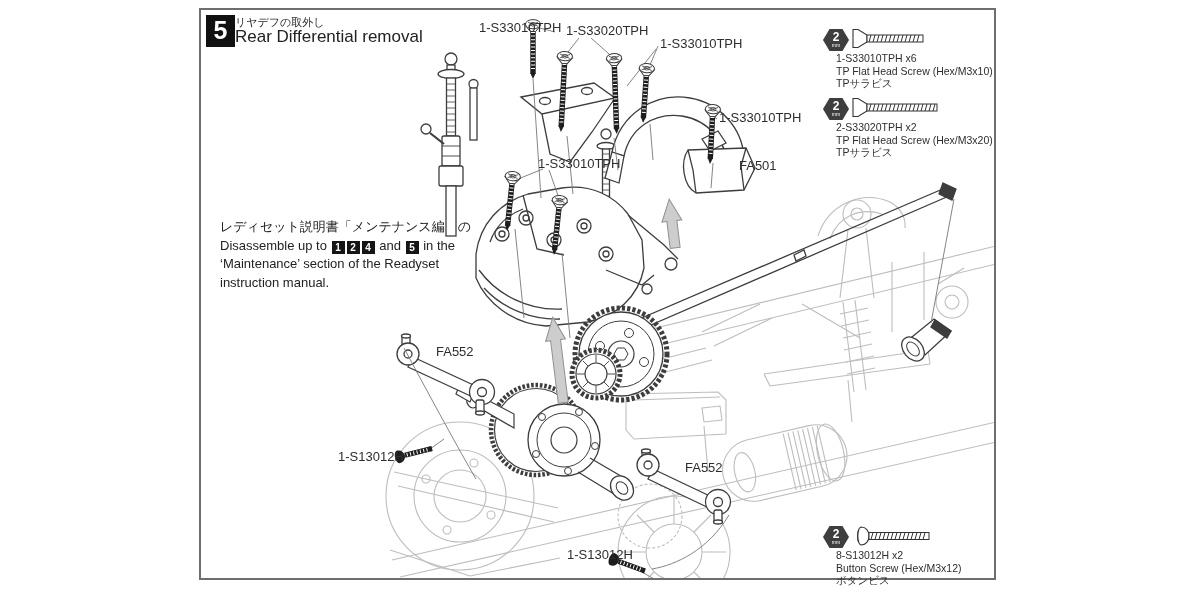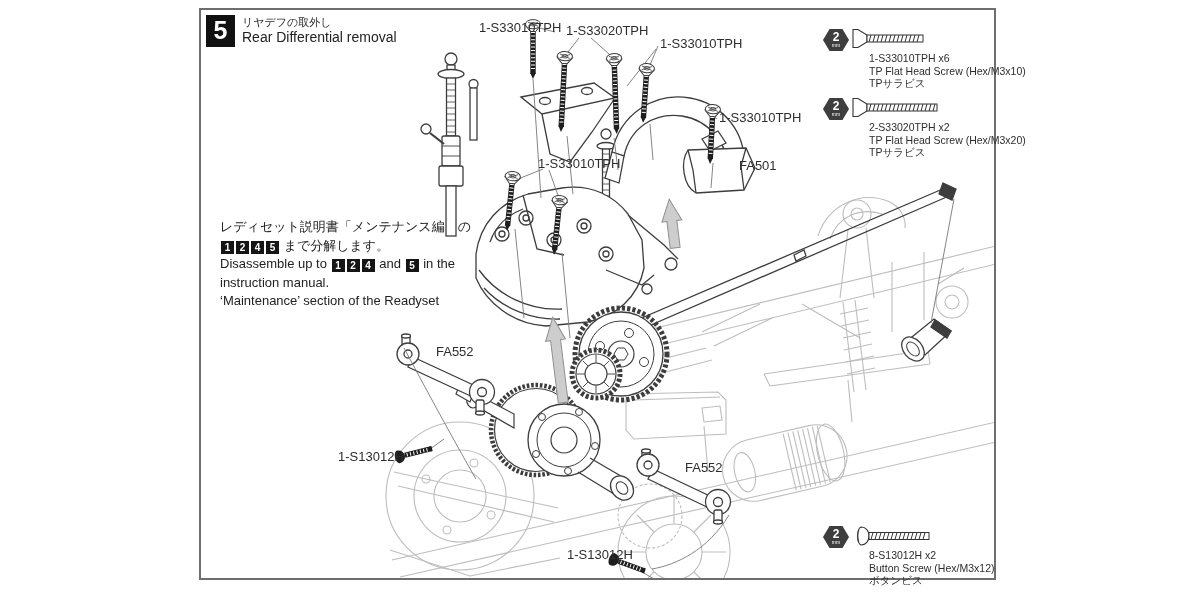--- a/index.html
+++ b/index.html
@@ -5,41 +5,41 @@
   * { margin:0; padding:0; box-sizing:border-box; }
   html,body { width:1200px; height:600px; background:#fff; overflow:hidden;
     font-family:"Liberation Sans","DejaVu Sans",sans-serif; }
   #stage { position:relative; width:1200px; height:600px; background:#fff; }
   .page-frame { position:absolute; left:199px; top:8px; width:797px; height:572px;
     border:2px solid #6e6e6e; background:#fff; }
   
   .step-header { position:absolute; left:5px; top:5px; display:flex; }
   .step-num { width:29px; height:32px; background:#111; color:#fff; font-weight:bold;
     font-size:25px; text-align:center; line-height:31px; }
-  .step-titles { margin-left:7px; padding-top:1px; }
+  .step-titles { padding-top:1px; }
   .title-jp { font-size:11px; color:#2b2b2b; line-height:13px; }
-  .title-en { font-size:14px; color:#222; line-height:16px; }
+  .title-en { font-size:17px; color:#222; line-height:16px; }
   
   .instr { position:absolute; left:19px; top:208px; width:260px; font-size:13px;
     color:#222; line-height:18.5px; }
   .stepbadge { display:inline-block; width:13px; height:13px; background:#151515;
     color:#fff; font-size:10px; font-weight:bold; text-align:center; line-height:13px;
     vertical-align:-1px; margin:0 1px; }
   
   .plabel { position:absolute; font-size:13px; color:#2e2e2e; white-space:nowrap;
     line-height:11px; }
   
   .callout { position:absolute; width:170px; }
   .hexbadge { position:absolute; left:0; top:1px; width:26px; height:22px; background:#3e3e3e;
     clip-path:polygon(25% 0,75% 0,100% 50%,75% 100%,25% 100%,0 50%);
     display:flex; flex-direction:column; align-items:center; justify-content:center; }
   .hexbadge .num { color:#fff; font-size:12px; font-weight:bold; line-height:11px; }
   .hexbadge .unit { color:#fff; font-size:5px; line-height:5px; }
   .co-icon { position:absolute; left:28px; top:0; }
-  .co-text { position:absolute; left:46px; top:24px; font-size:10.5px; color:#2e2e2e;
+  .co-text { position:absolute; left:13px; top:24px; font-size:10.5px; color:#2e2e2e;
     line-height:12.5px; white-space:nowrap; }
   svg { display:block; }
   .diagram-svg { position:absolute; left:0; top:0; }
 </style>
 </head>
 <body>
 
 <div id="stage">
   <div class="page-frame">
 
@@ -47,32 +47,28 @@
       <div class="step-num">5</div>
       <div class="step-titles">
         <div class="title-jp">リヤデフの取外し</div>
         <div class="title-en">Rear Differential removal</div>
       </div>
     </div>
 
     <div class="instr">
       <div>レディセット説明書「メンテナンス編」の</div>
       <div>
-        <span class="stepbadge">1</span><span class="stepbadge">2</span><span class="stepbadge">4</span><span class="stepbadge">5</span>
-        <span>まで分解します。</span>
-      </div>
-      <div>
         <span>Disassemble up to</span>
         <span class="stepbadge">1</span><span class="stepbadge">2</span><span class="stepbadge">4</span>
         <span>and</span>
         <span class="stepbadge">5</span>
         <span>in the</span>
       </div>
+      <div>‘Maintenance’ section of the Readyset</div>
       <div>instruction manual.</div>
-      <div>‘Maintenance’ section of the Readyset</div>
     </div>
 
     <svg class="diagram-svg" width="793" height="568" viewBox="199 8 793 568">
       <defs>
         <g id="tp-short">
           <line x1="0" y1="8" x2="0" y2="52" stroke="#1e1e1e" stroke-width="5.4"></line>
           <line x1="0" y1="10" x2="0" y2="49" stroke="#fff" stroke-width="4" stroke-dasharray="1 2.6"></line>
           <path d="M-2.7,51 L0,57 L2.7,51 Z" fill="#1e1e1e"></path>
           <path d="M-7.6,3.5 L-2.7,9.5 L2.7,9.5 L7.6,3.5 Z" fill="#fff" stroke="#3d3d3d" stroke-width="1"></path>
           <ellipse cx="0" cy="2.2" rx="7.6" ry="4.6" fill="#fff" stroke="#3d3d3d" stroke-width="1"></ellipse>

